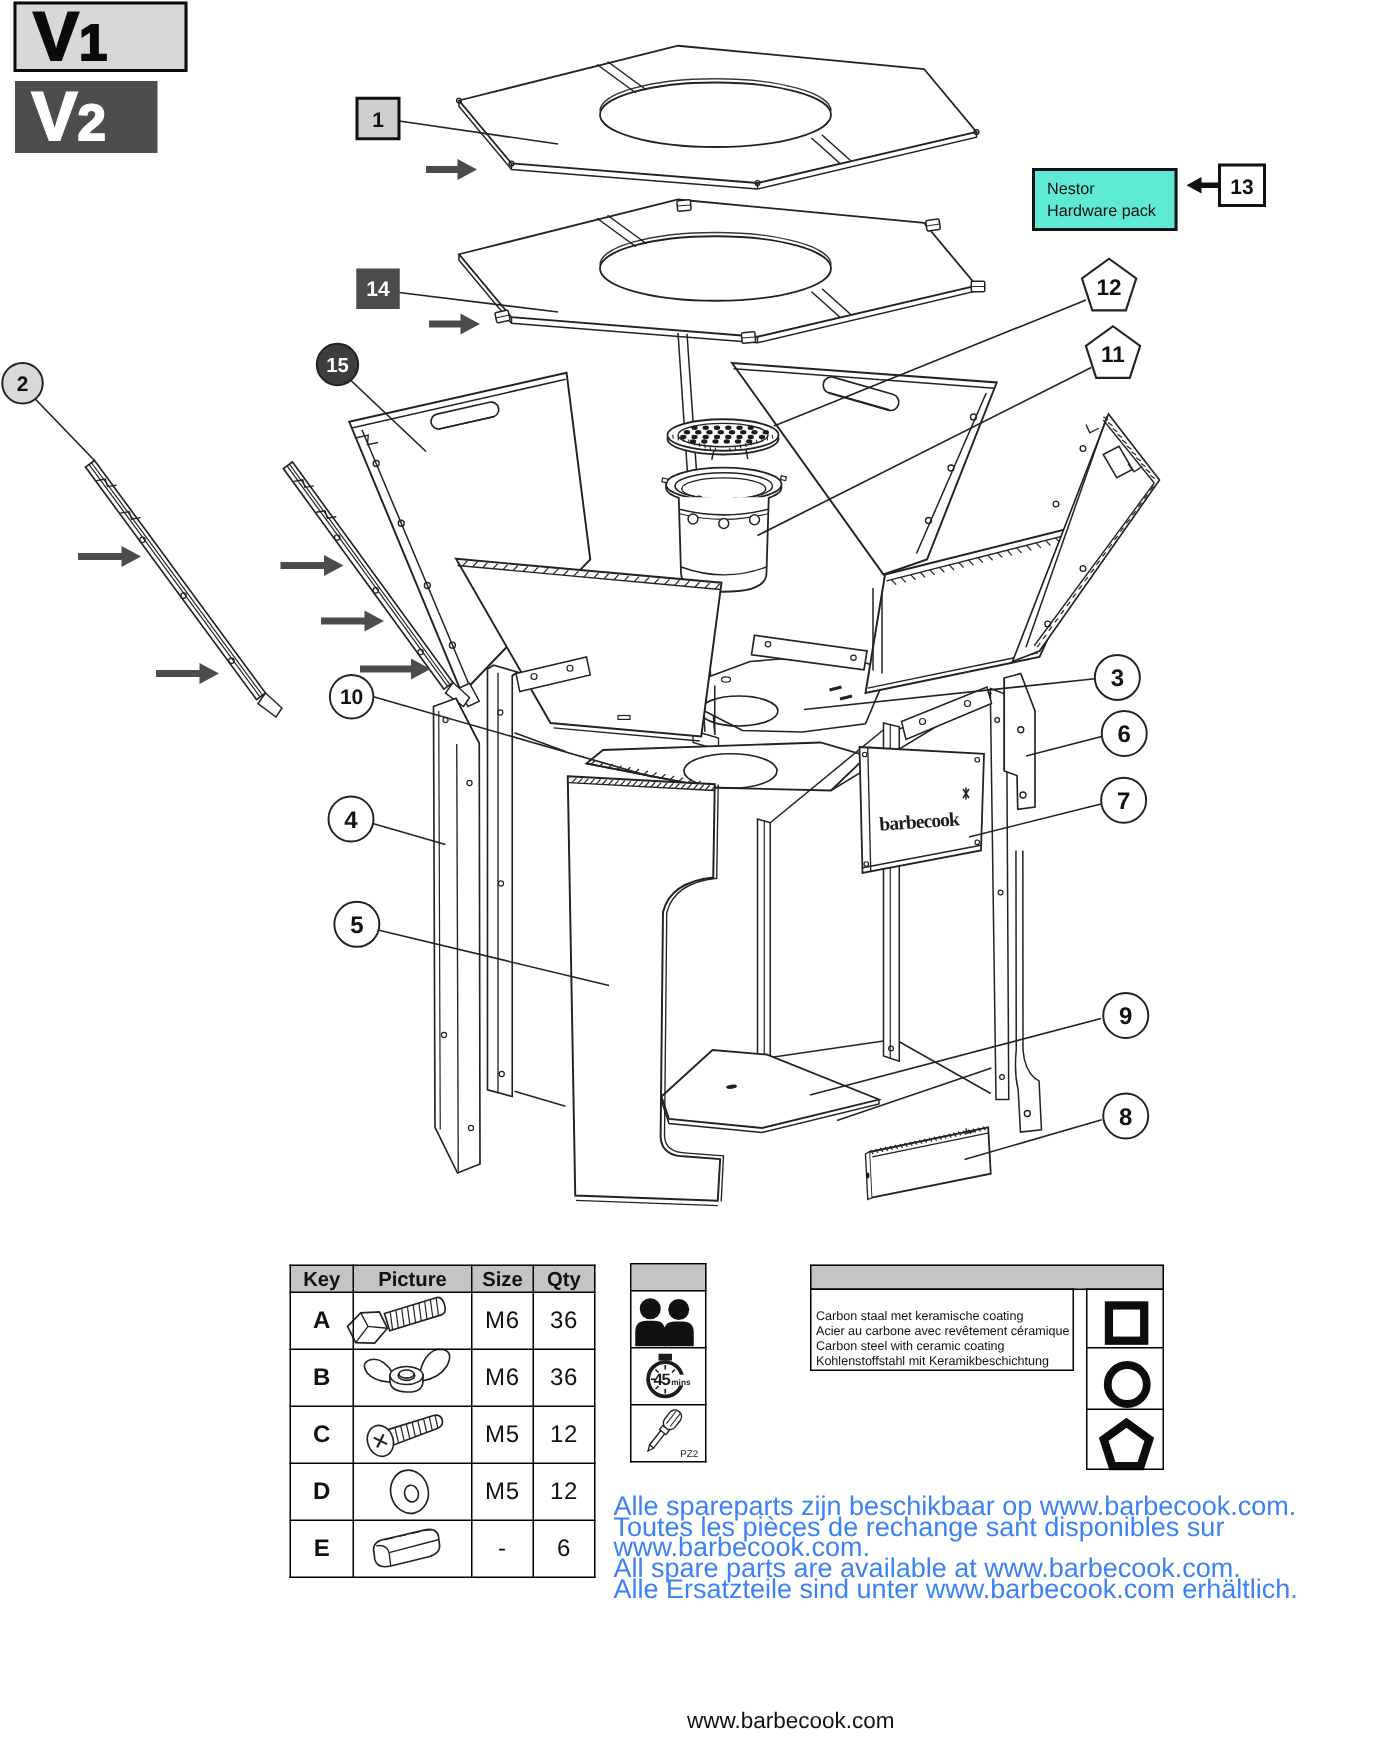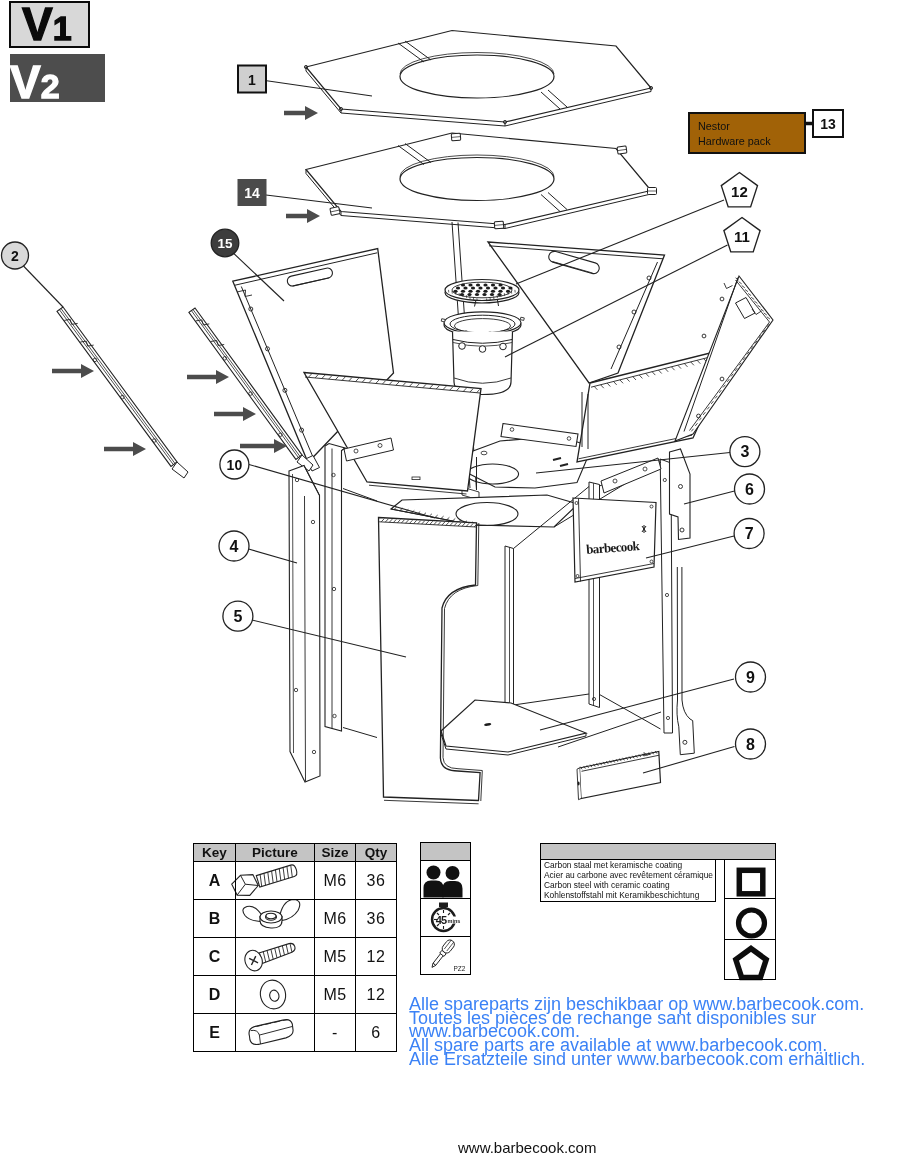--- a/index.html
+++ b/index.html
@@ -1,36 +1,36 @@
 <!DOCTYPE html>
 <html><head><meta charset="utf-8"><style>
 *{margin:0;padding:0;box-sizing:border-box}
 html,body{width:915px;height:1162px;background:#fff;font-family:"Liberation Sans",sans-serif;position:relative;overflow:hidden}
 .abs{position:absolute}
-.badge1{left:9px;top:1px;width:81px;height:47px;background:#d8d8d8;border:2px solid #0a0a0a;
+.badge1{left:9px;top:1px;width:116px;height:47px;background:#d8d8d8;border:2px solid #0a0a0a;
  font-weight:bold;font-size:46px;color:#0a0a0a;line-height:43px;letter-spacing:0;padding-left:11px;-webkit-text-stroke:1.3px #0a0a0a}
 .badge .n,.badge1 .n,.badge2 .n{font-size:34px;letter-spacing:0}
 .badge2{left:10px;top:54px;width:95px;height:48px;background:#4d4d4d;
- font-weight:bold;font-size:46px;color:#fff;line-height:57px;letter-spacing:0;-webkit-text-stroke:1.3px #fff}
-.nestor{left:688px;top:112px;width:118px;height:42px;border:2px solid #111;background:#a16207;
+ font-weight:bold;font-size:46px;color:#fff;line-height:47px;letter-spacing:0;padding-left:11px;-webkit-text-stroke:1.3px #fff}
+.nestor{left:688px;top:112px;width:97px;height:42px;border:2px solid #111;background:#5eead4;
  font-size:10.8px;color:#111;padding:5px 0 0 8px;line-height:14.5px}
 table{border-collapse:collapse}
 .parts{left:193px;top:843px}
 .parts td,.parts th{border:1px solid #000;text-align:center;vertical-align:middle;color:#111}
 .parts th{background:#c4c4c4;font-weight:bold;font-size:13.5px;height:18px}
 .parts td{height:38px}
 .key{font-weight:bold;font-size:16px}
 .val{font-size:16px;letter-spacing:0.5px}
 .icons{left:420px;top:842px}
 .icons td,.icons th{border:1px solid #000}
 .icons th{background:#c4c4c4;height:18px}
 .icons td{height:38px}
 .mathead{left:540px;top:843px;width:235.5px;height:17px;background:#c4c4c4;border:1px solid #000}
 .mats{left:540px;top:859px;table-layout:fixed}
-.mats td{border:1px solid #000;font-size:8.4px;line-height:9.9px;padding:1px 0 0 3px;vertical-align:top;color:#111;white-space:nowrap;overflow:hidden}
+.mats td{border:1px solid #000;font-size:8.4px;line-height:9.9px;padding:13px 0 0 3px;vertical-align:top;color:#111;white-space:nowrap;overflow:hidden}
 .shapes{left:724px;top:859px}
 .shapes td{border:1px solid #000}
 .spares{left:409px;top:998px;font-size:18px;line-height:13.7px;color:#3b82f6}
 .footer{left:458px;top:1139px;font-size:15px;color:#111}
 </style></head>
 <body>
 <svg class="abs" style="left:0;top:0" width="915" height="1162" viewBox="0 0 915 1162">
 <path d="M306,67 L452,30.5 L616,46 L651,88 L505,122 L341,109 Z" stroke="#222222" fill="white" stroke-width="1.2"></path>
     <path d="M306,67 L306,71 L341,113 L505,126 L651,91.5 L651,88" stroke="#222222" fill="none" stroke-width="1"></path>
     <path d="M341,109 L341,113 M505,122 L505,126" stroke="#222222" fill="none" stroke-width="1"></path>

